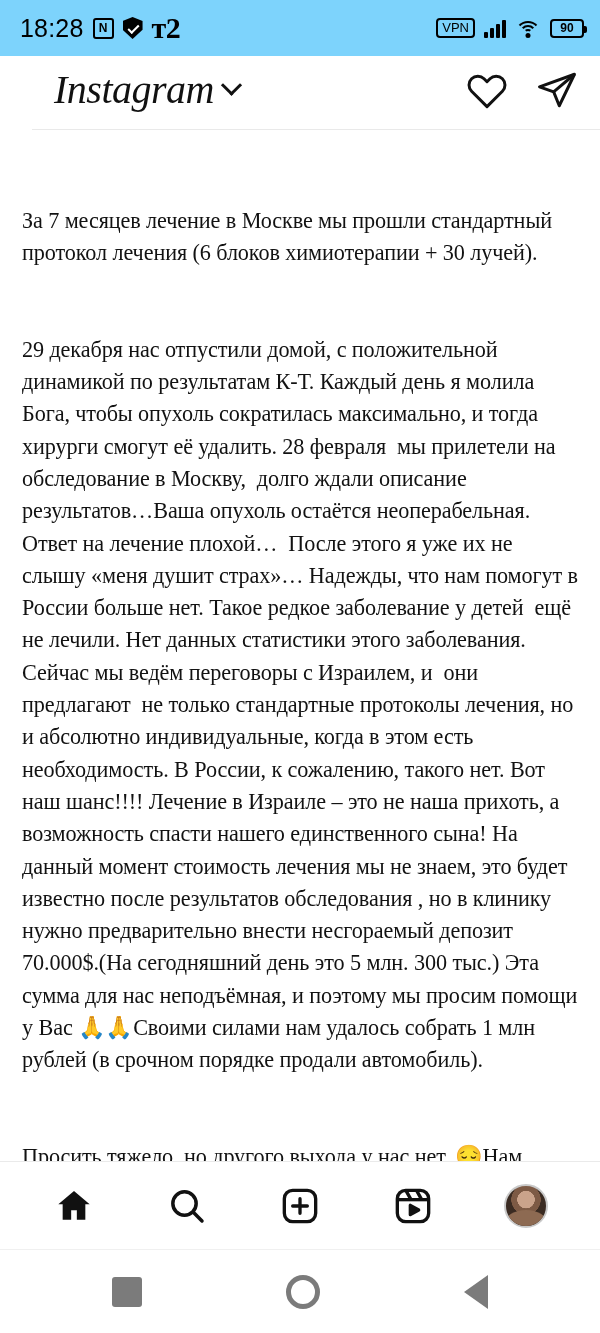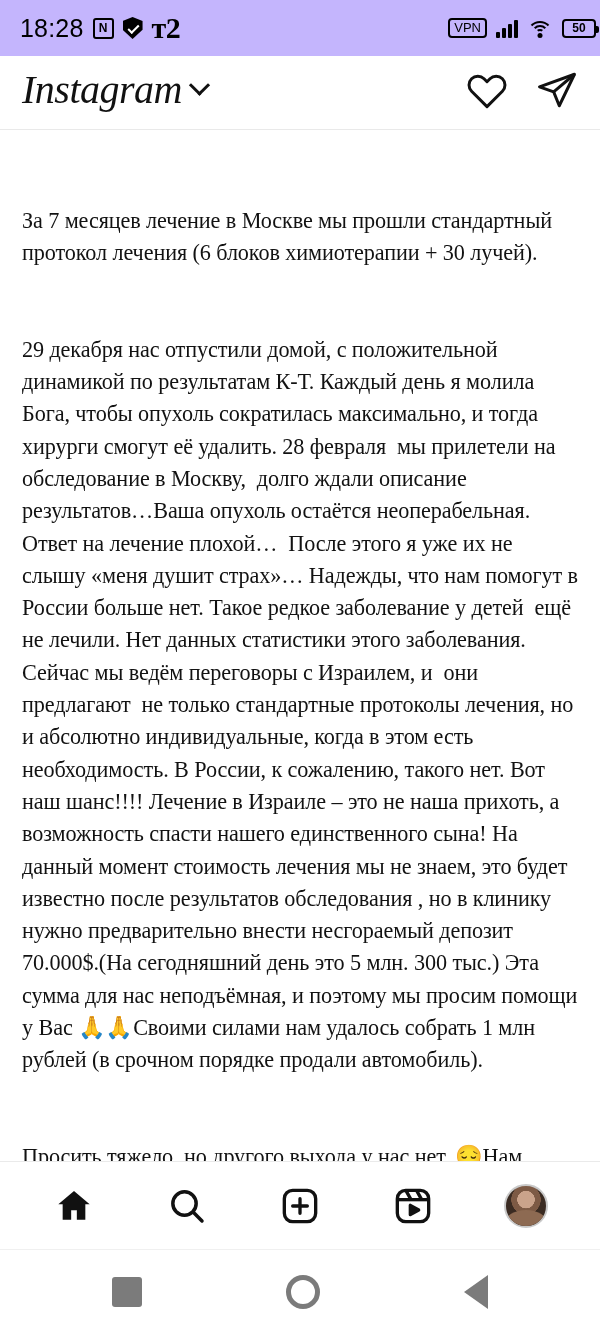--- a/index.html
+++ b/index.html
@@ -19,22 +19,22 @@
     flex-direction: column;
   }
 
   
   .status-bar {
     height: 56px;
     flex: 0 0 56px;
     display: flex;
     align-items: center;
     justify-content: space-between;
-    padding: 0 4px 0 20px;
-    background: #c4b5fd;
+    padding: 0 16px 0 20px;
+    background: #7dd3fc;
     color: #000000;
   }
   .status-left {
     display: flex;
     align-items: center;
     gap: 9px;
   }
   .status-time {
     font-size: 25px;
     font-weight: 500;
@@ -156,20 +156,21 @@
 
   
   .app-header {
     flex: 0 0 74px;
     display: flex;
     align-items: center;
     justify-content: space-between;
     padding: 0 22px 6px 22px;
     background: #ffffff;
     border-bottom: 1px solid #e9e9e9;
+    margin-left: 32px;
   }
   .logo-wrap { display: flex; align-items: center; gap: 10px; }
   .ig-logo {
     font-family: "Liberation Serif", serif;
     font-style: italic;
     font-size: 40px;
     font-weight: 400;
     letter-spacing: -0.5px;
     color: #111;
     line-height: 1;
@@ -281,21 +282,21 @@
           <i></i>
           <i></i>
           <i></i>
         </span>
       <span class="wifi">
           <span></span>
           <span></span>
           <span></span>
         </span>
       <span class="battery">
-        <span>50</span>
+        <span>90</span>
       </span>
     </div>
   </div>
 
   <div class="app-header">
     <div class="logo-wrap">
       <span class="ig-logo">Instagram</span>
       <span class="chev-down"></span>
     </div>
     <div class="header-actions">

